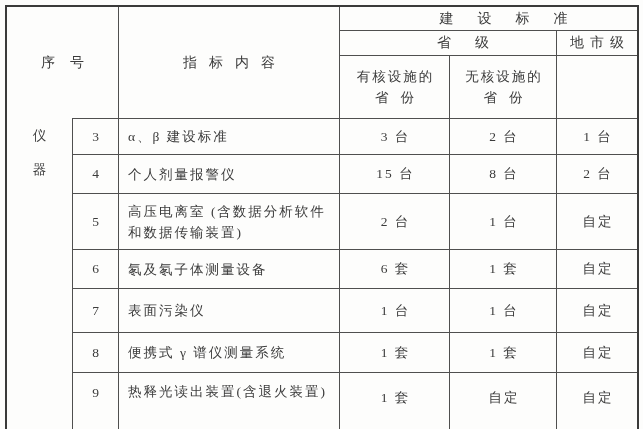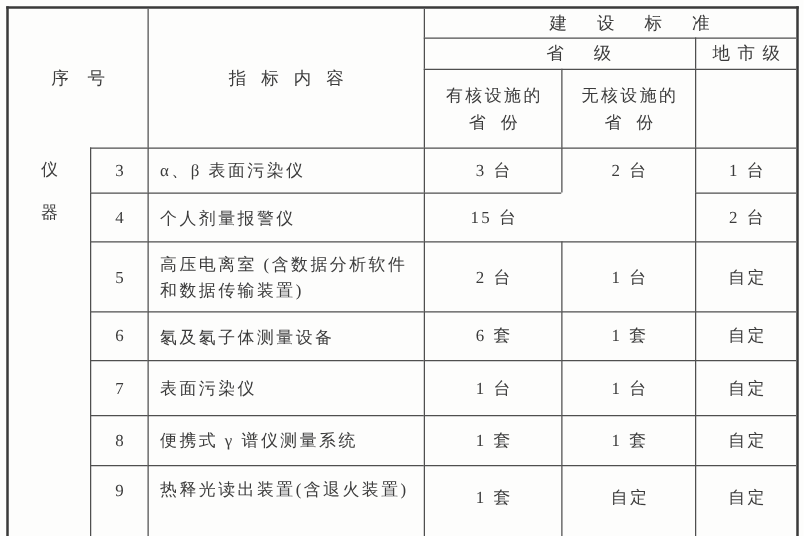--- a/index.html
+++ b/index.html
@@ -73,28 +73,29 @@
       <span class="sp12">省份</span>
     </div>
     <div class="cell bl bt h-city-empty"></div>
 
     <div class="cat">
       <span class="c1">仪</span>
       <span class="c2">器</span>
     </div>
 
     <div class="cell bl bt" style="grid-column:2;grid-row:4">3</div>
-    <div class="cell left sp2 bl bt" style="grid-column:3;grid-row:4">α、β 表面污染仪</div>
+    <div class="cell left sp2 bl bt" style="grid-column:3;grid-row:4">α、β 建设标准</div>
     <div class="cell sp2 bl bt" style="grid-column:4;grid-row:4">3 台</div>
     <div class="cell sp2 bl bt" style="grid-column:5;grid-row:4">2 台</div>
     <div class="cell sp2 bl bt" style="grid-column:6;grid-row:4">1 台</div>
 
     <div class="cell bl bt" style="grid-column:2;grid-row:5">4</div>
     <div class="cell left sp2 bl bt" style="grid-column:3;grid-row:5">个人剂量报警仪</div>
     <div class="cell sp2 bl bt" style="grid-column:4;grid-row:5">15 台</div>
+    <div class="cell sp2 bl bt" style="grid-column:5;grid-row:5">8 台</div>
     <div class="cell sp2 bl bt" style="grid-column:6;grid-row:5">2 台</div>
 
     <div class="cell bl bt" style="grid-column:2;grid-row:6">5</div>
     <div class="cell left sp2 bl bt" style="grid-column:3;grid-row:6">高压电离室 (含数据分析软件和数据传输装置)</div>
     <div class="cell sp2 bl bt" style="grid-column:4;grid-row:6">2 台</div>
     <div class="cell sp2 bl bt" style="grid-column:5;grid-row:6">1 台</div>
     <div class="cell sp2 bl bt" style="grid-column:6;grid-row:6">自定</div>
 
     <div class="cell bl bt" style="grid-column:2;grid-row:7">6</div>
     <div class="cell left sp2 bl bt" style="grid-column:3;grid-row:7">氡及氡子体测量设备</div>

